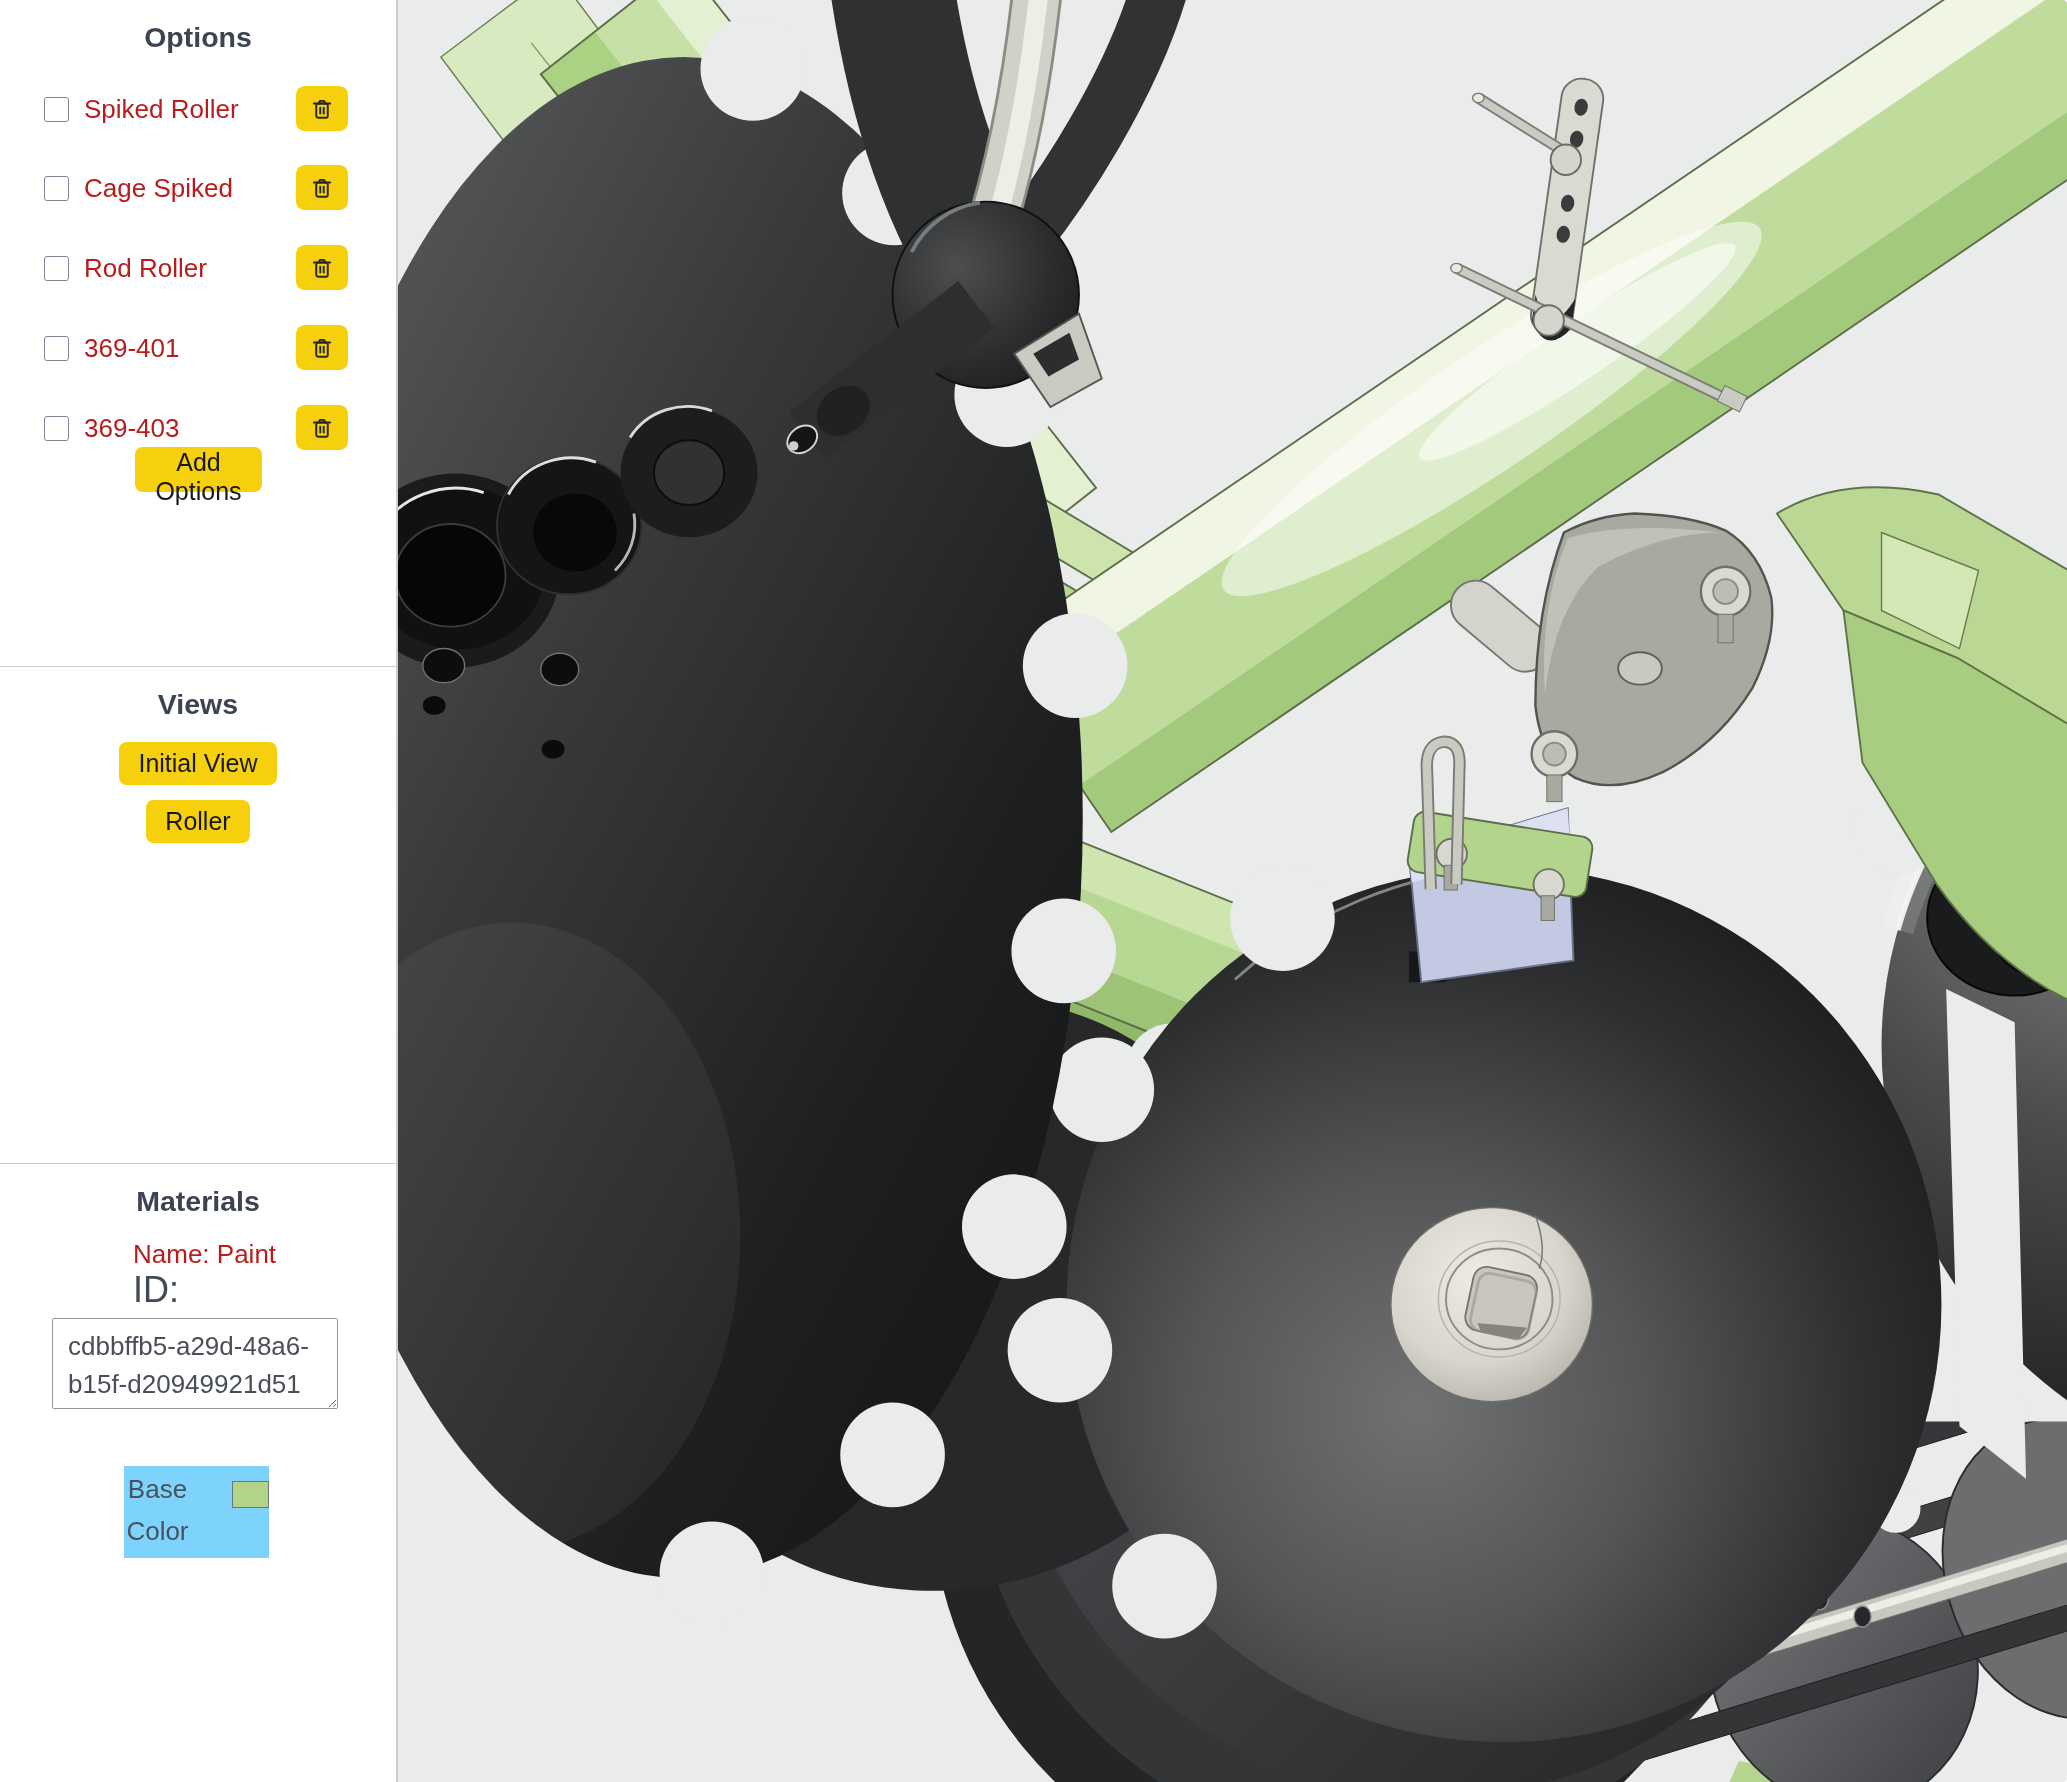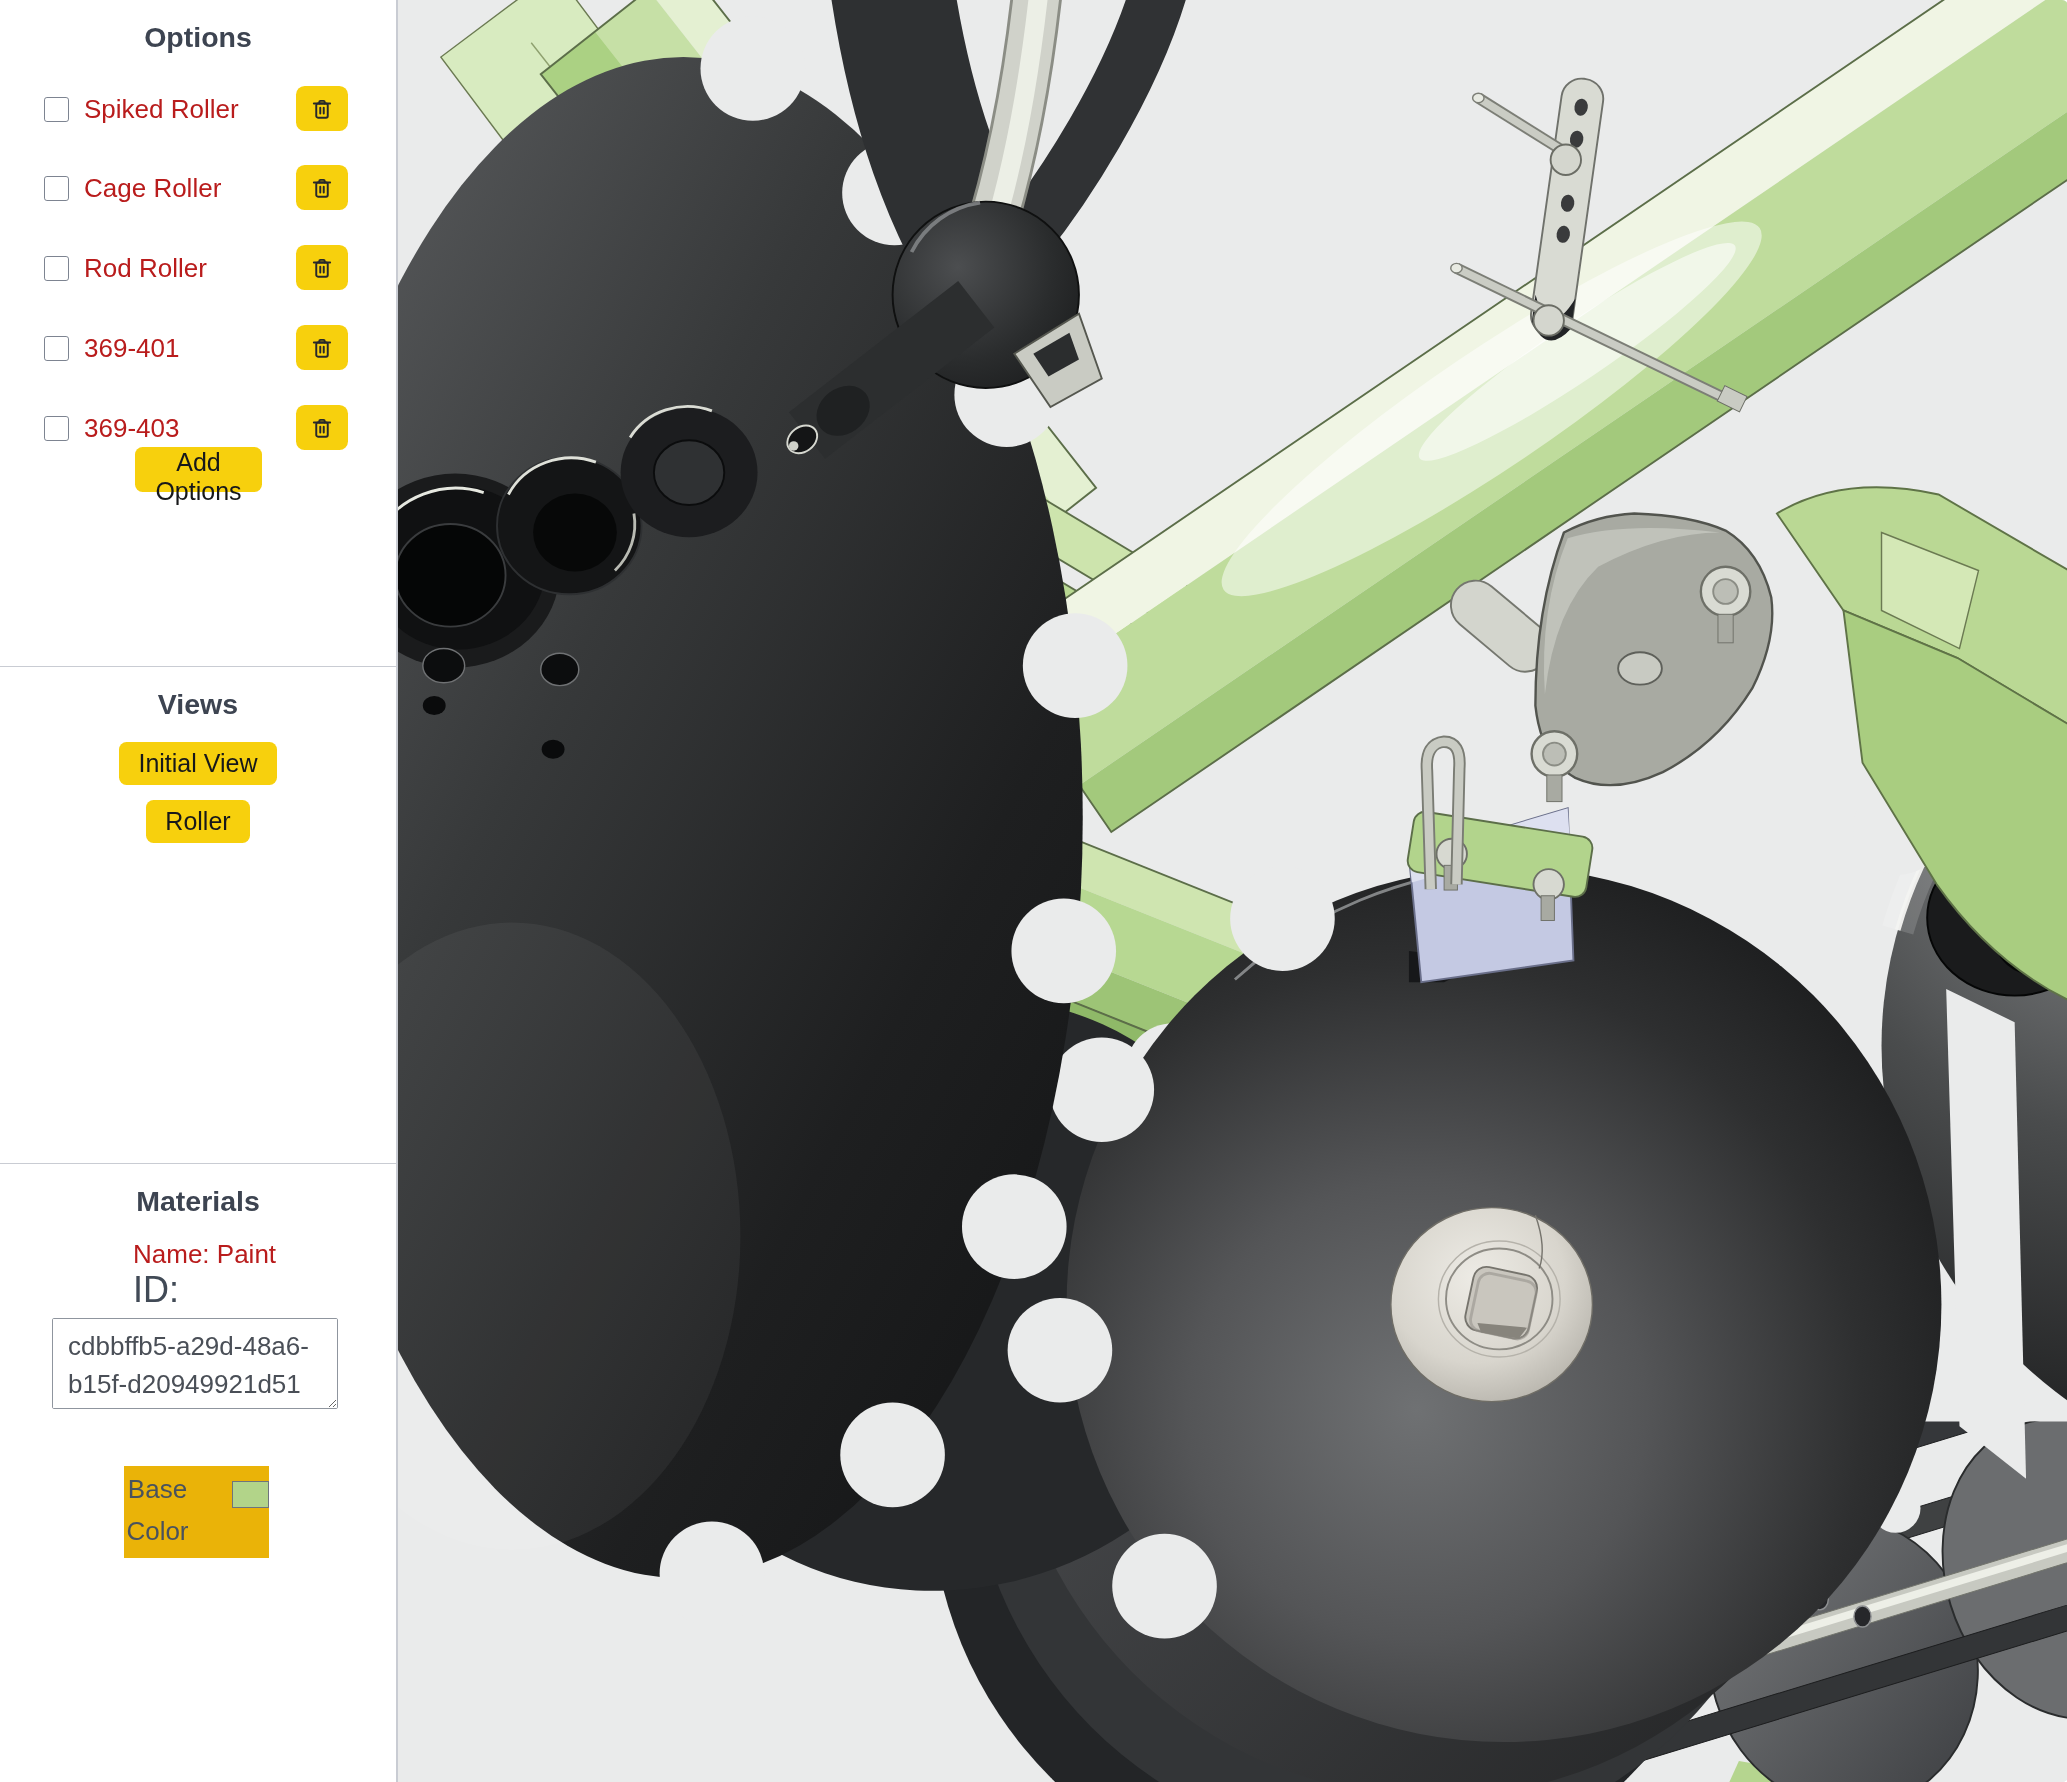--- a/index.html
+++ b/index.html
@@ -25,21 +25,21 @@
        font-family:inherit;font-size:25px;cursor:pointer;}
   .add-btn{width:127px;height:45px;margin:27px auto 0 auto;}
   .view-btn{margin:0 auto;height:43px;padding:0 19px;}
   .view-btn.first{margin-top:21px;}
   .view-btn.second{margin-top:15px;}
   .mat-text{margin:19px 0 0 133px;font-size:26px;color:#b91c1c;line-height:35px;}
   .mat-id-label{margin:0 0 0 133px;font-size:36px;color:#414a56;line-height:35px;}
   .id-area{display:block;margin:11.4px 0 0 52px;width:286px;height:91px;border:1px solid #8f959e;
            border-radius:1.9px;padding:7.6px 15px;font-family:inherit;font-size:26px;line-height:38px;
            color:#4a4f57;resize:both;background:#fff;}
-  .base-color{margin:57px 0 0 124px;width:145px;min-height:74px;background:#eab308;
+  .base-color{margin:57px 0 0 124px;width:145px;min-height:74px;background:#7dd3fc;
               display:flex;align-items:flex-start;padding:1.9px 0 5.7px 0;gap:41px;}
   .base-color-label{width:84px;text-align:center;font-size:26px;color:#49525e;line-height:42px;}
   .swatch{width:46px;height:27px;margin-top:12.4px;border:1.9px solid #6f747c;}
   
   .viewport{position:absolute;left:398px;top:0;width:1670px;height:1782px;background:#eaebeb;}
 </style>
 </head>
 <body>
 
 <div class="stage">
@@ -58,21 +58,21 @@
               <path d="M9.5 7V5.6a1.1 1.1 0 0 1 1.1-1.1h2.8a1.1 1.1 0 0 1 1.1 1.1V7"></path>
               <rect x="6.7" y="7" width="10.6" height="13" rx="1.6"></rect>
               <path d="M10.4 10.8v5.4"></path>
               <path d="M13.6 10.8v5.4"></path>
             </svg>
         </button>
       </div>
 
       <div class="opt-row" style="top:165px;">
         <span class="cb"></span>
-        <span class="opt-label">Cage Roller</span>
+        <span class="opt-label">Cage Spiked</span>
         <button class="trash-btn">
           <svg viewBox="0 0 24 24" fill="none" stroke="#26282b" stroke-width="1.8" stroke-linecap="round" stroke-linejoin="round">
               <path d="M4.5 7h15"></path>
               <path d="M9.5 7V5.6a1.1 1.1 0 0 1 1.1-1.1h2.8a1.1 1.1 0 0 1 1.1 1.1V7"></path>
               <rect x="6.7" y="7" width="10.6" height="13" rx="1.6"></rect>
               <path d="M10.4 10.8v5.4"></path>
               <path d="M13.6 10.8v5.4"></path>
             </svg>
         </button>
       </div>

